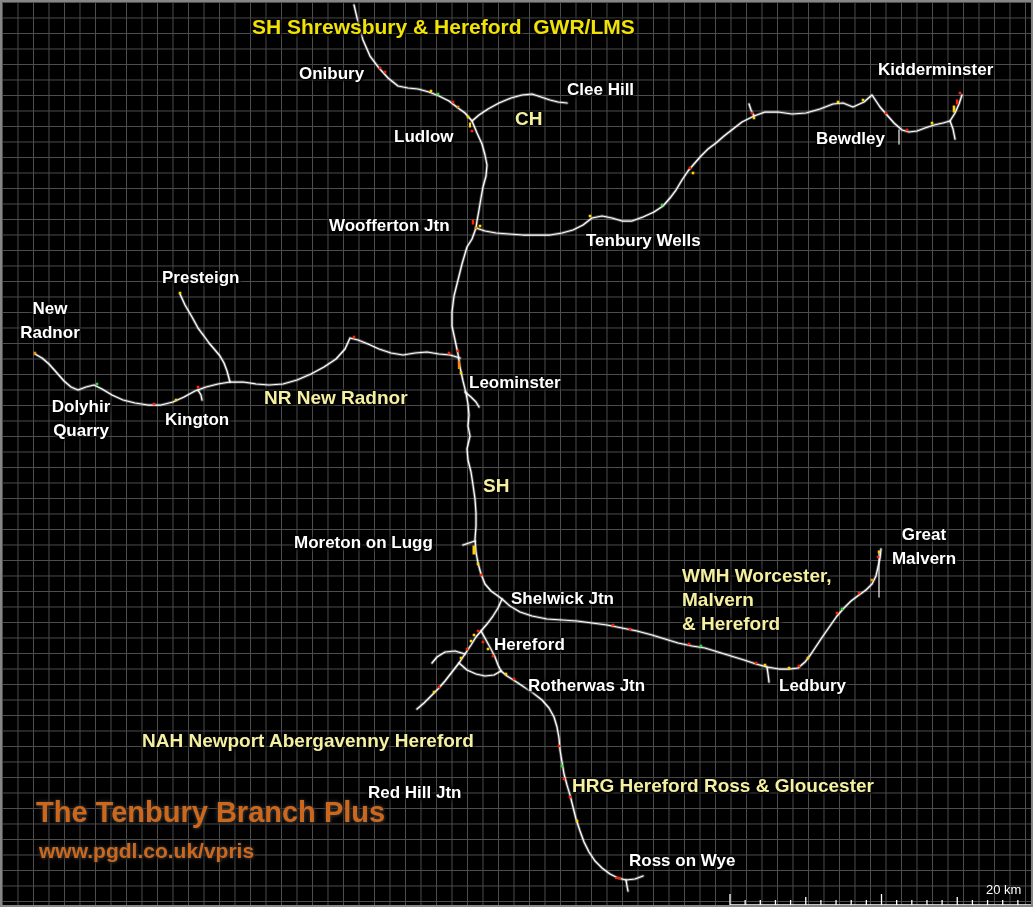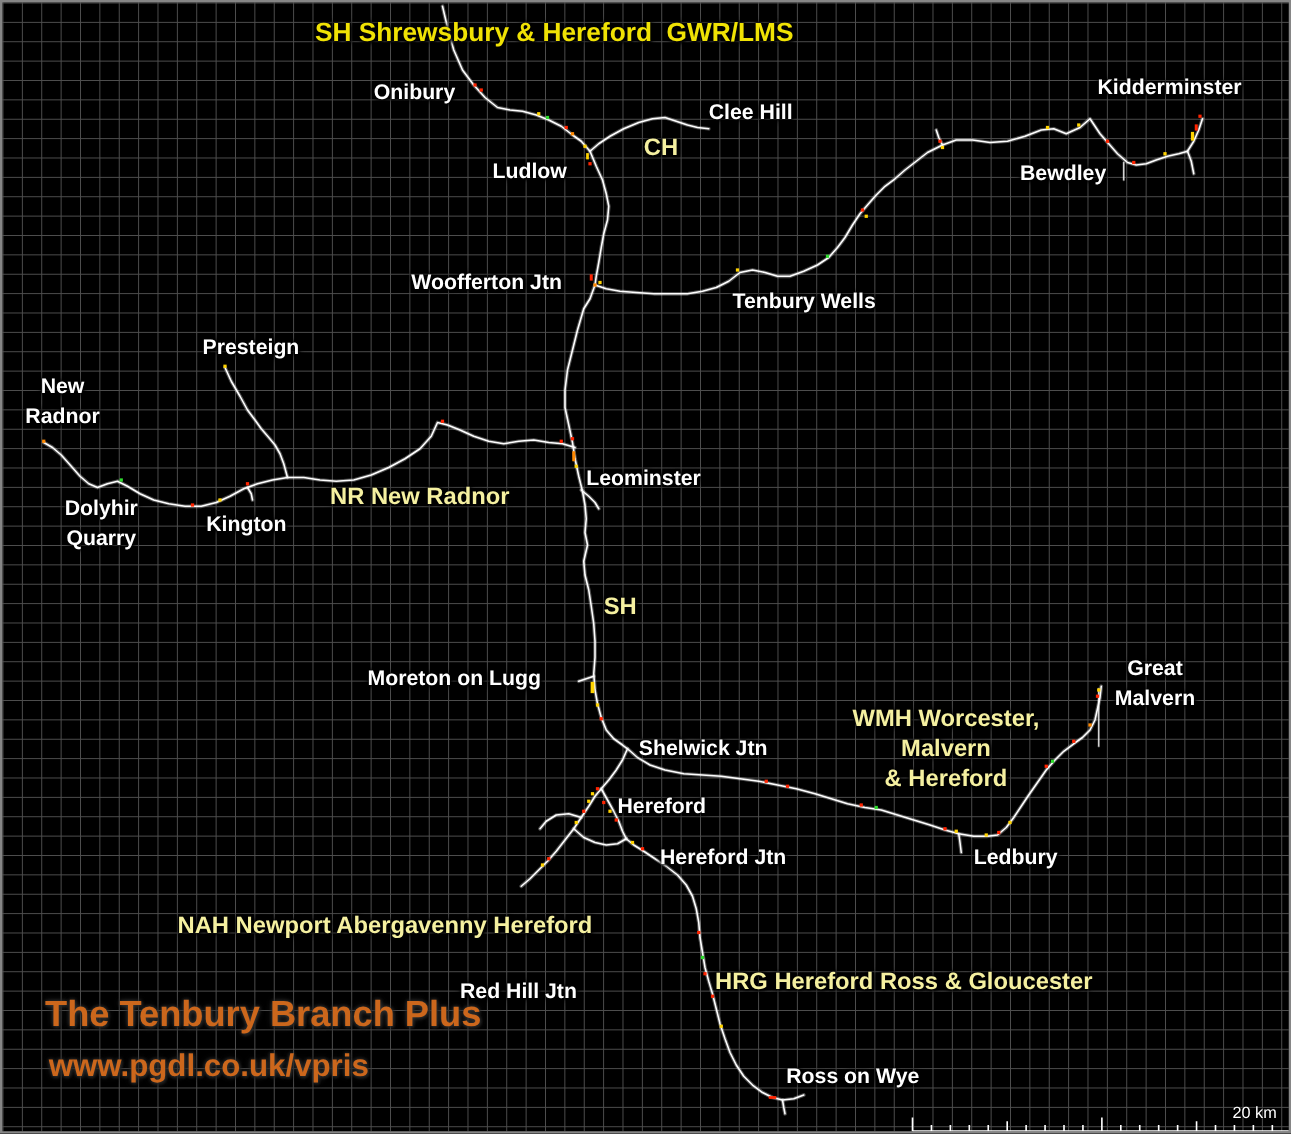--- a/index.html
+++ b/index.html
@@ -11,41 +11,41 @@
     background-image:
       linear-gradient(to right,#4e4e4e 1px,transparent 1px),
       linear-gradient(to bottom,#4e4e4e 1px,transparent 1px);
     background-size:15.5px 15.5px;
     border:2px solid #868686;
     overflow:hidden;
     font-family:"Liberation Sans","DejaVu Sans",sans-serif;
   }
   #map-svg{position:absolute;left:0;top:0;width:1033px;height:907px;}
   #labels{position:absolute;left:0;top:0;width:100%;height:100%;}
-  .lbl{position:absolute;white-space:pre;font-weight:bold;line-height:24px;text-align:center;}
+  .lbl{position:absolute;white-space:pre;font-weight:bold;line-height:24px;}
   .station{
     color:#ffffff;font-size:17px;
     text-shadow:0 0 2px #000,0 0 4px #000,0 0 6px #000,1px 1px 3px #000;
   }
   .route{
     color:#f5f0a0;font-size:19px;
     text-shadow:0 0 2px #000,0 0 4px #000,0 0 6px #000,1px 1px 3px #000;
   }
   .route-bright{
     color:#f0e204;font-size:21px;
     text-shadow:0 0 2px #000,0 0 4px #000,0 0 6px #000,1px 1px 3px #000;
   }
   .brand-title{
     position:absolute;left:34px;top:794px;
     color:#cc671c;font-size:29px;font-weight:bold;
     text-shadow:0 0 3px #383838,0 0 6px #2a2a2a,1px 1px 3px #1a1a1a;
   }
   .brand-url{
     position:absolute;left:37px;top:837px;
-    color:#cc671c;font-size:25px;font-weight:bold;
+    color:#cc671c;font-size:21px;font-weight:bold;
     text-shadow:0 0 3px #383838,0 0 6px #2a2a2a,1px 1px 3px #1a1a1a;
   }
   .scale-label{
     position:absolute;left:984px;top:880px;
     color:#ffffff;font-size:13px;font-weight:normal;
     text-shadow:0 0 2px #000;
   }
 </style>
 </head>
 <body>
@@ -237,21 +237,21 @@
       <div class="lbl station" style="left: 160px; top: 264px;">Presteign</div>
       <div class="lbl station" style="left: 8px; top: 295px; width: 80px; text-align: center;">New
 Radnor</div>
       <div class="lbl station" style="left: 40px; top: 393px; width: 78px; text-align: center;">Dolyhir
 Quarry</div>
       <div class="lbl station" style="left: 163px; top: 406px;">Kington</div>
       <div class="lbl station" style="left: 467px; top: 369px;">Leominster</div>
       <div class="lbl station" style="left: 292px; top: 529px;">Moreton on Lugg</div>
       <div class="lbl station" style="left: 509px; top: 585px;">Shelwick Jtn</div>
       <div class="lbl station" style="left: 492px; top: 631px;">Hereford</div>
-      <div class="lbl station" style="left: 526px; top: 672px;">Hereford Jtn</div>
+      <div class="lbl station" style="left: 526px; top: 672px;">Rotherwas Jtn</div>
       <div class="lbl station" style="left: 366px; top: 735px; margin-top: 44px;">Red Hill Jtn</div>
       <div class="lbl station" style="left: 777px; top: 672px;">Ledbury</div>
       <div class="lbl station" style="left: 882px; top: 521px; width: 80px; text-align: center;">Great
 Malvern</div>
       <div class="lbl station" style="left: 627px; top: 847px;">Ross on Wye</div>
       <div class="lbl route-bright" style="left: 250px; top: 13px;">SH Shrewsbury &amp; Hereford  GWR/LMS</div>
       <div class="lbl route" style="left: 513px; top: 105px;">CH</div>
       <div class="lbl route" style="left: 262px; top: 384px;">NR New Radnor</div>
       <div class="lbl route" style="left: 481px; top: 448px; margin-top: 24px;">SH</div>
       <div class="lbl route" style="left: 680px; top: 562px;">WMH Worcester,

